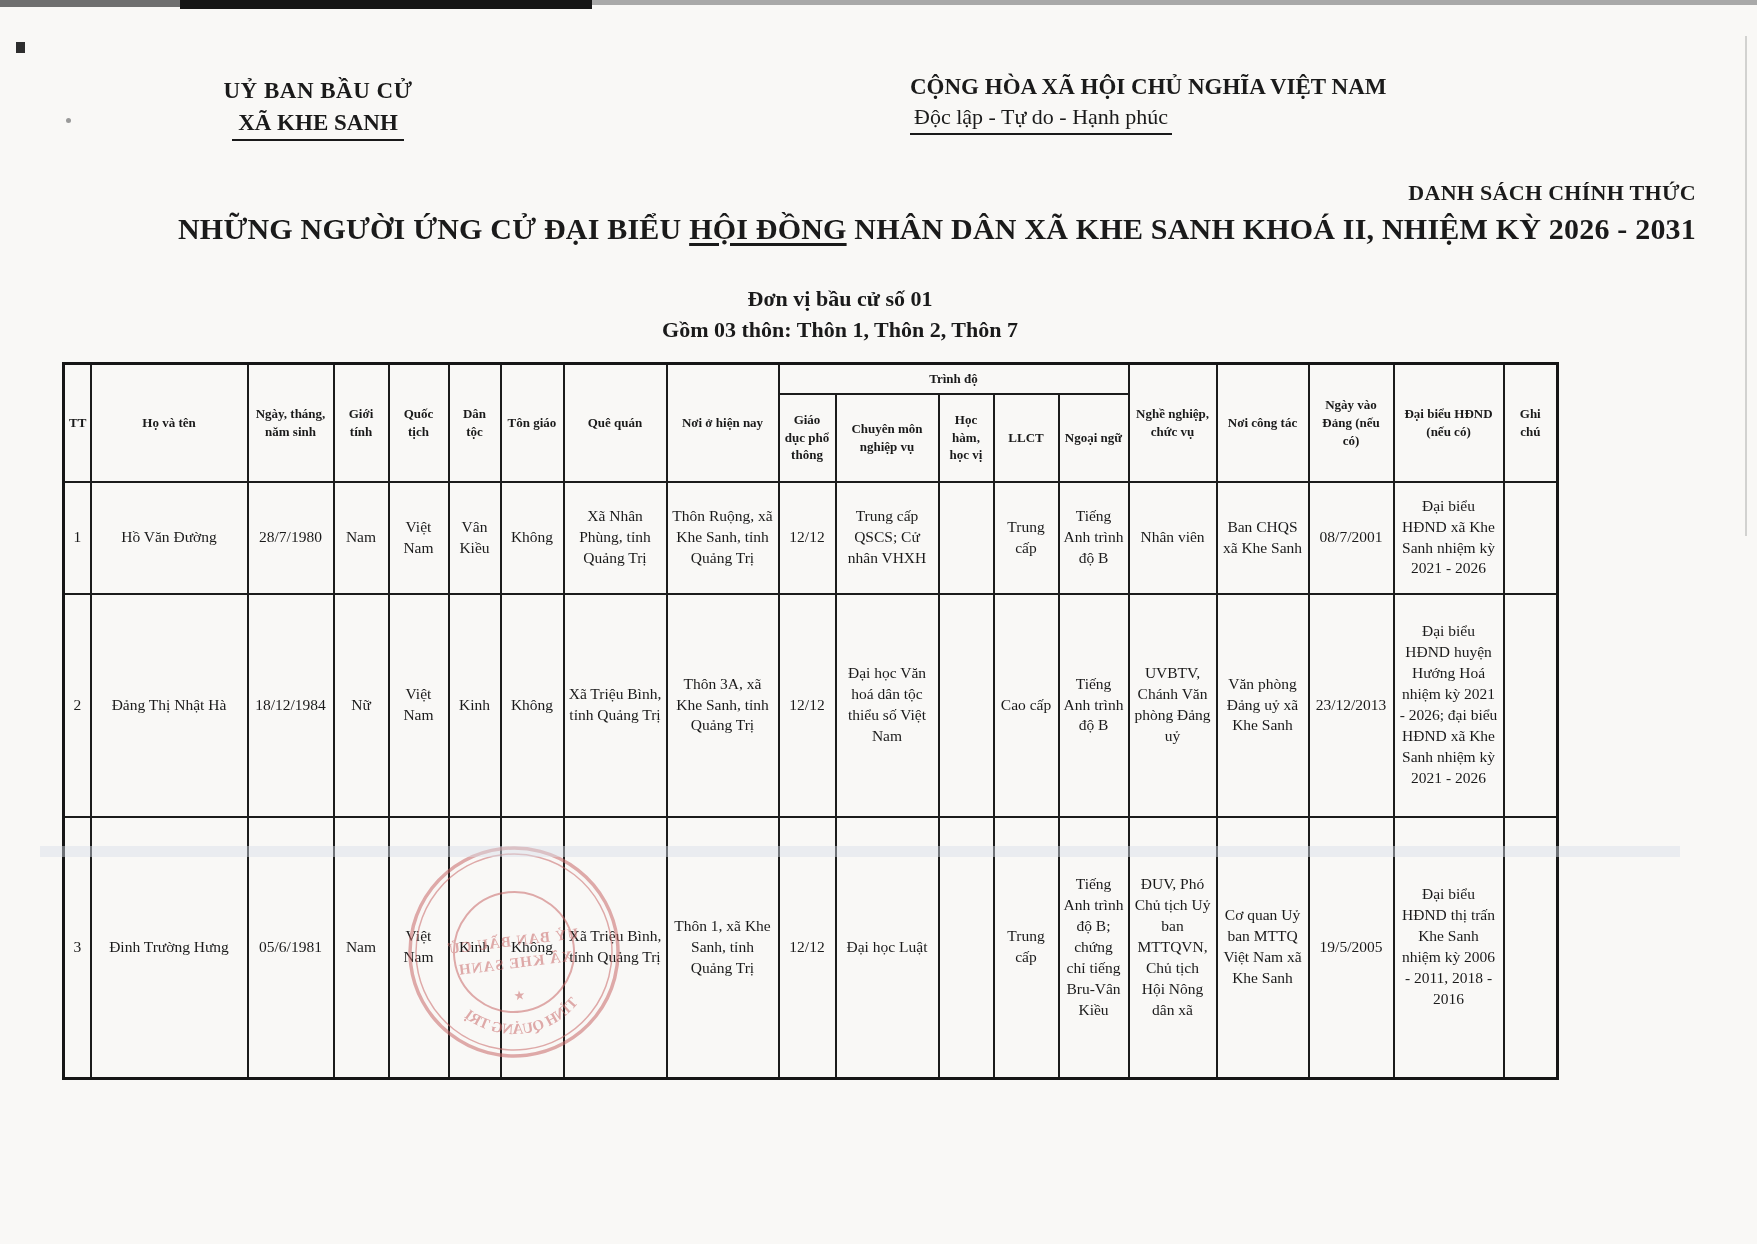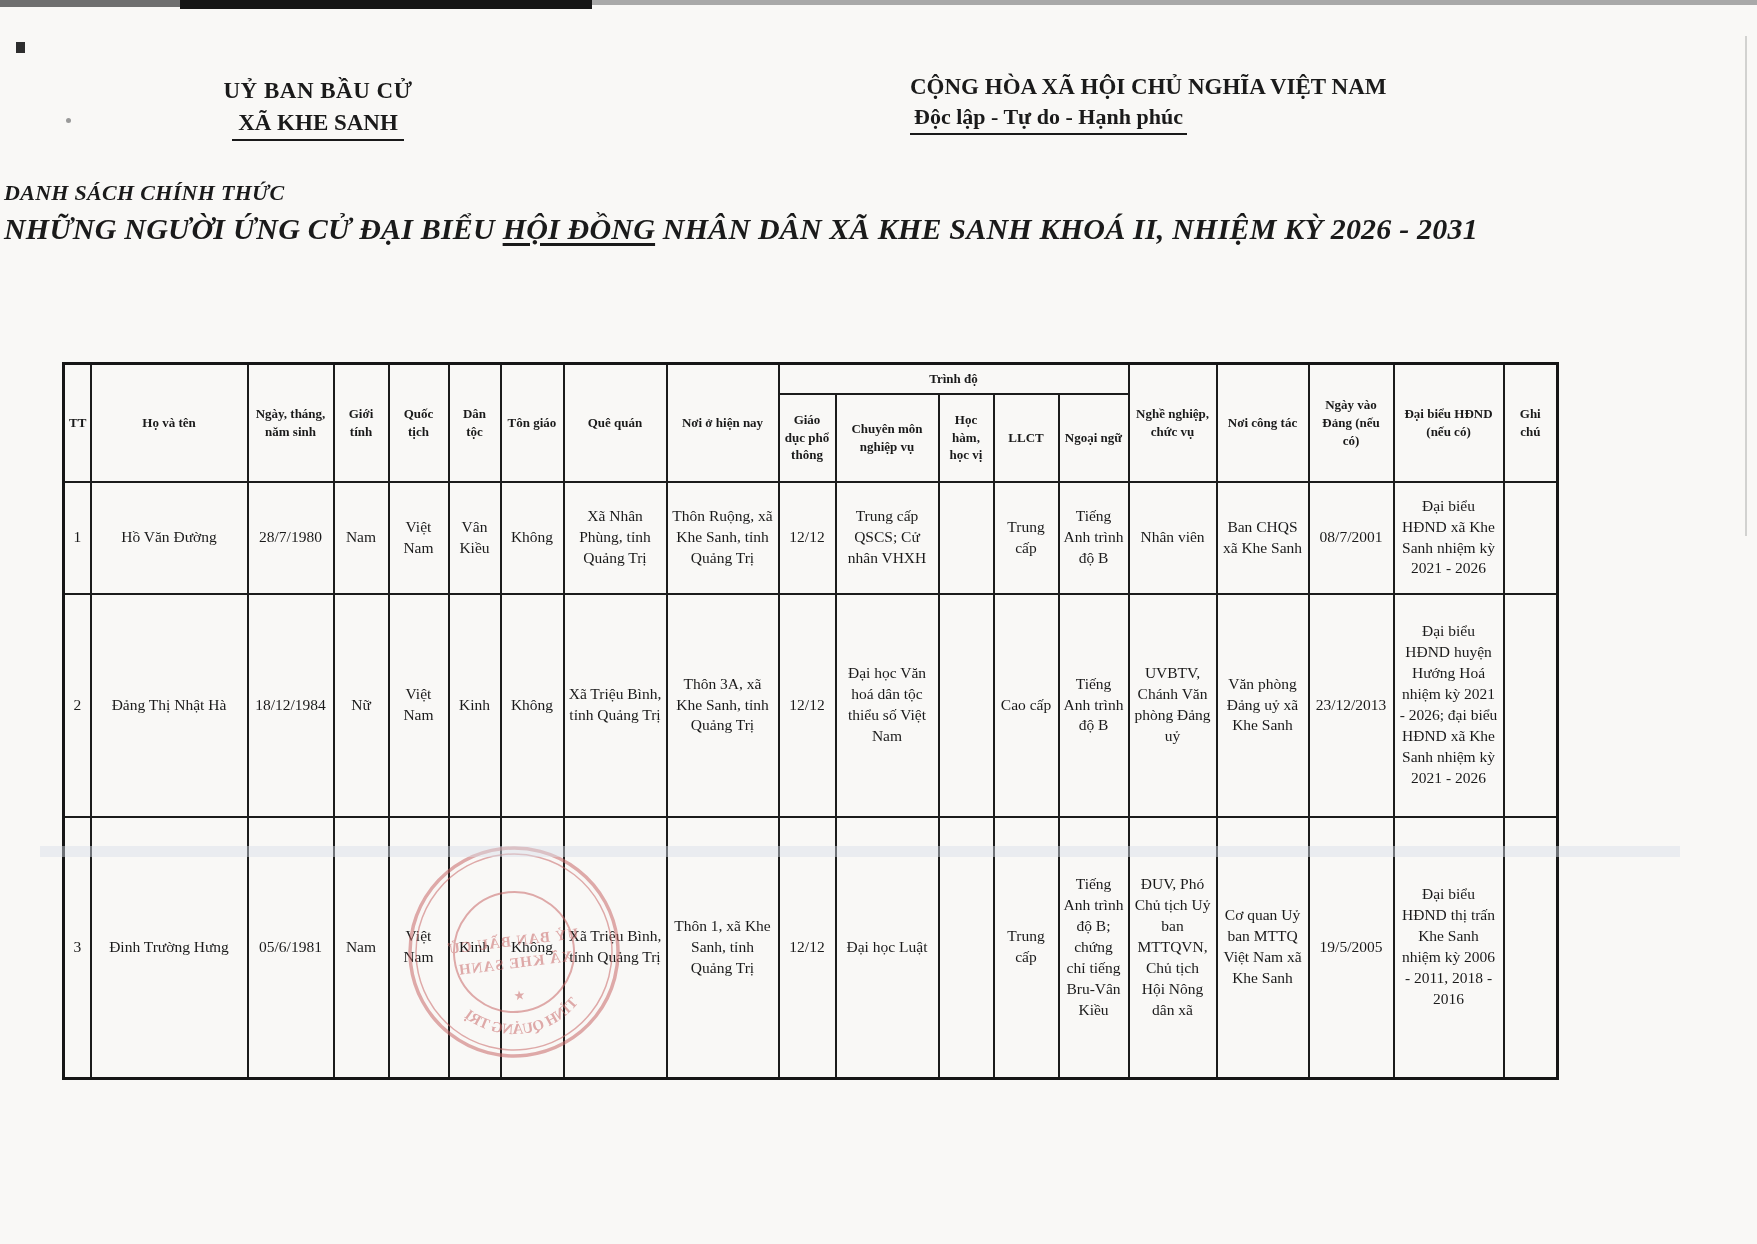--- a/index.html
+++ b/index.html
@@ -20,25 +20,25 @@
   .scan-edge-right{position:absolute;right:10px;top:36px;width:2px;height:500px;background:#d2d2d0;}
   .scan-streak{position:absolute;left:40px;top:846px;width:1640px;height:11px;background:rgba(214,221,233,0.45);pointer-events:none;z-index:5;}
 
   
   .lh-left{position:absolute;left:148px;top:78px;width:340px;text-align:center;}
   .lh-left .l1{font-weight:bold;font-size:23px;letter-spacing:.5px;}
   .lh-left .l2{font-weight:bold;font-size:23px;margin-top:6px;}
   .lh-left .l2 span{display:inline-block;border-bottom:2.5px solid #1a1a1a;padding:0 6px 3px;}
   .lh-right{position:absolute;left:910px;top:74px;width:600px;}
   .lh-right .l1{font-weight:bold;font-size:23px;}
-  .lh-right .l2{font-weight:bold;font-size:22px;margin-top:4px;}
+  .lh-right .l2{font-weight:normal;font-size:22px;margin-top:4px;}
   .lh-right .l2 span{display:inline-block;border-bottom:2.5px solid #1a1a1a;padding:0 4px 3px;}
 
   
-  .doc-title{position:absolute;left:4px;top:180px;width:1680px;text-align:left;font-style:italic;}
+  .doc-title{position:absolute;left:16px;top:180px;width:1680px;text-align:right;}
   .doc-title .t1{font-weight:bold;font-size:22px;letter-spacing:.3px;}
   .doc-title .t2{font-weight:bold;font-size:30px;margin-top:6px;letter-spacing:.2px;}
   .doc-title .t2 .u{text-decoration:underline;text-underline-offset:4px;}
   .doc-sub{position:absolute;left:0;top:286px;width:1680px;text-align:center;}
   .doc-sub .s1{font-weight:bold;font-size:22px;}
   .doc-sub .s2{font-weight:bold;font-size:22px;margin-top:5px;}
 
   
   table.cand{
     position:absolute;left:62px;top:362px;
@@ -89,20 +89,24 @@
     <div class="l2"><span>XÃ KHE SANH</span></div>
   </div>
   <div class="lh-right">
     <div class="l1">CỘNG HÒA XÃ HỘI CHỦ NGHĨA VIỆT NAM</div>
     <div class="l2"><span>Độc lập - Tự do - Hạnh phúc</span></div>
   </div>
 
   <div class="doc-title">
     <div class="t1">DANH SÁCH CHÍNH THỨC</div>
     <div class="t2"><span>NHỮNG NGƯỜI ỨNG CỬ ĐẠI BIỂU </span><span class="u">HỘI ĐỒNG</span><span> NHÂN DÂN XÃ KHE SANH KHOÁ II, NHIỆM KỲ 2026 - 2031</span></div>
+  </div>
+  <div class="doc-sub">
+    <div class="s1">Đơn vị bầu cử số 01</div>
+    <div class="s2">Gồm 03 thôn: Thôn 1, Thôn 2, Thôn 7</div>
   </div>
 
   <table class="cand">
     <colgroup>
       <col style="width:27px">
         <col style="width:157px">
         <col style="width:86px">
         <col style="width:55px">
       <col style="width:60px">
         <col style="width:52px">

